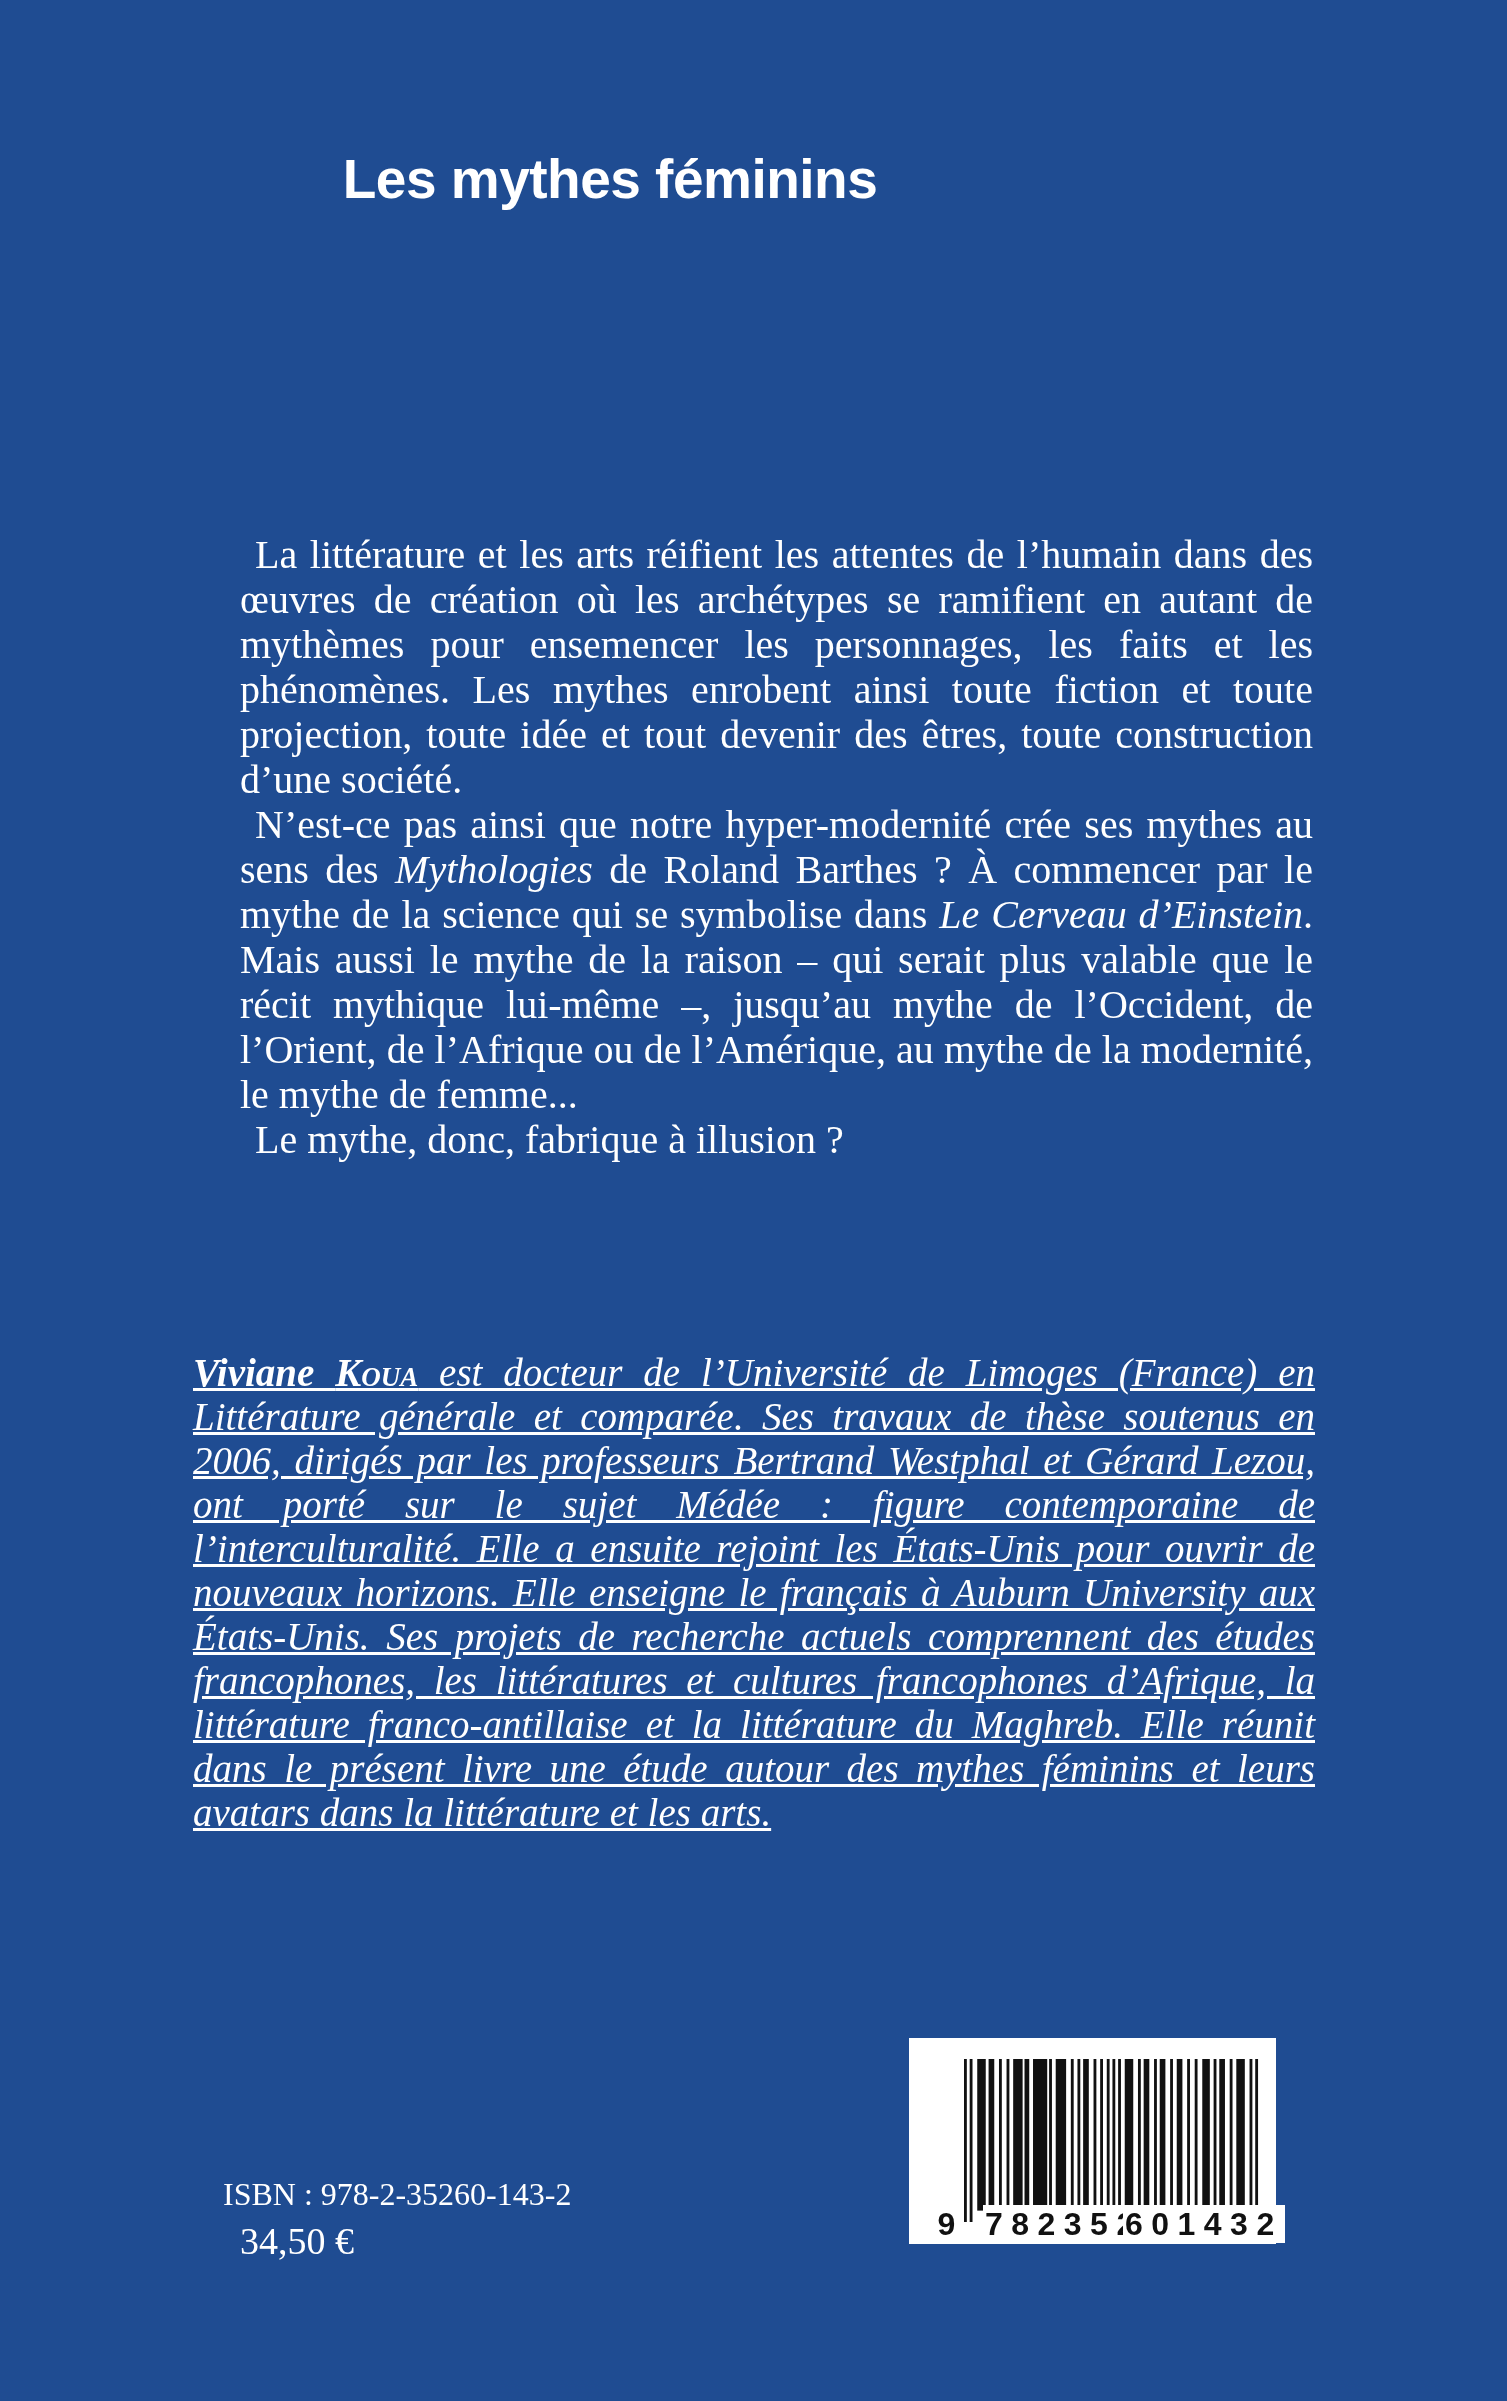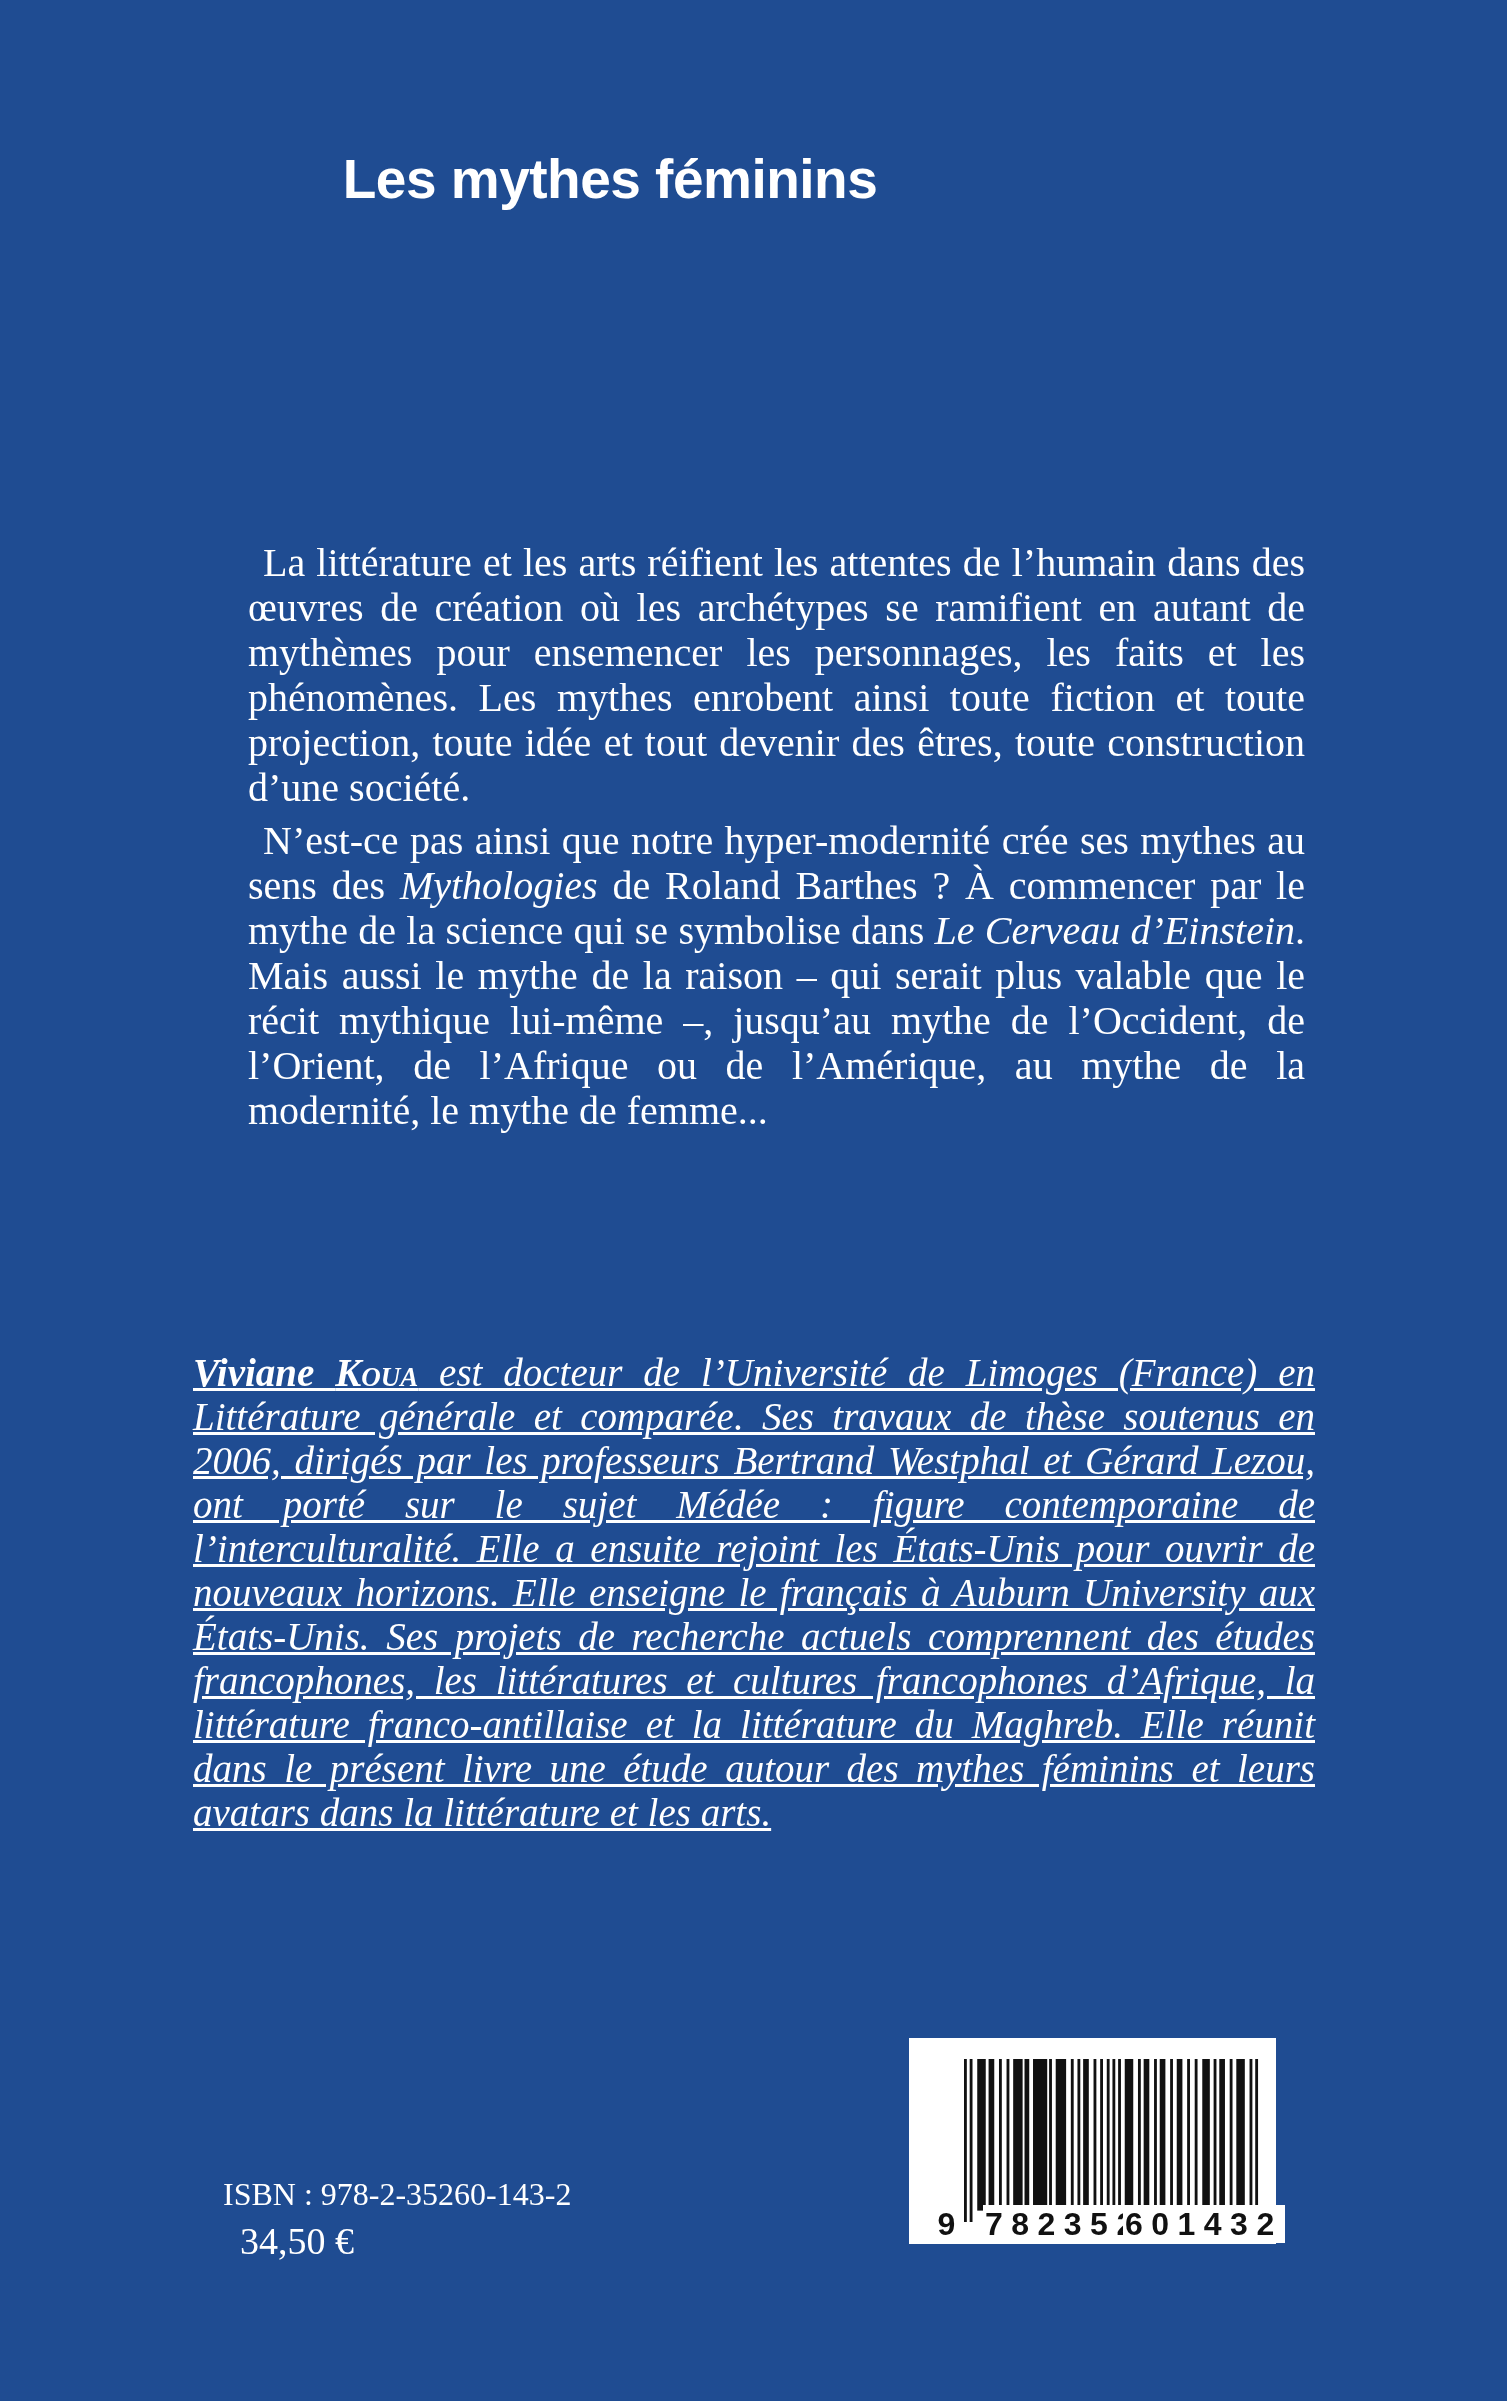--- a/index.html
+++ b/index.html
@@ -27,21 +27,21 @@
     .title div { display: block; }
     .blurb {
       position: absolute;
       top: 532px;
       left: 240px;
       width: 1073px;
       font-size: 40px;
       line-height: 45px;
       text-align: justify;
     }
-    .blurb p { margin: 8px; text-indent: 15px; }
+    .blurb p { margin: 0; text-indent: 15px; }
     .blurb p.last { text-align: left; }
     .blurb em { font-style: italic; }
     .bio {
       position: absolute;
       top: 1351px;
       left: 193px;
       width: 1122px;
       font-size: 39px;
       line-height: 44px;
       font-style: italic;
@@ -101,20 +101,21 @@
 </head>
 <body>
 
 <div class="title">
   <div>Les mythes féminins</div>
 </div>
 
 <div class="blurb">
   <p>La littérature et les arts réifient les attentes de l’humain dans des œuvres de création où les archétypes se ramifient en autant de mythèmes pour ensemencer les personnages, les faits et les phénomènes. Les mythes enrobent ainsi toute fiction et toute projection, toute idée et tout devenir des êtres, toute construction d’une société.</p>
   <p><span>N’est-ce pas ainsi que notre hyper-modernité crée ses mythes au sens des </span><em>Mythologies</em><span> de Roland Barthes ? À commencer par le mythe de la science qui se symbolise dans </span><em>Le Cerveau d’Einstein</em><span>. Mais aussi le mythe de la raison – qui serait plus valable que le récit mythique lui-même –, jusqu’au mythe de l’Occident, de l’Orient, de l’Afrique ou de l’Amérique, au mythe de la modernité, le mythe de femme...</span></p>
+  <p class="last">Le mythe, donc, fabrique à illusion ?</p>
 </div>
 
 <div class="bio"><span class="author-first">Viviane </span><span class="author-last">Koua</span><span> est docteur de l’Université de Limoges (France) en Littérature générale et comparée. Ses travaux de thèse soutenus en 2006, dirigés par les professeurs Bertrand Westphal et Gérard Lezou, ont porté sur le sujet Médée : figure contemporaine de l’interculturalité. Elle a ensuite rejoint les États-Unis pour ouvrir de nouveaux horizons. Elle enseigne le français à Auburn University aux États-Unis. Ses projets de recherche actuels comprennent des études francophones, les littératures et cultures francophones d’Afrique, la littérature franco-antillaise et la littérature du Maghreb. Elle réunit dans le présent livre une étude autour des mythes féminins et leurs avatars dans la littérature et les arts.</span></div>
 
 <div class="isbn">ISBN : 978-2-35260-143-2</div>
 <div class="price">34,50 €</div>
 
 <div class="barcode-box">
   <svg class="barcode-bars" viewBox="0 0 312 172" preserveAspectRatio="none">
     <g fill="#111111">

